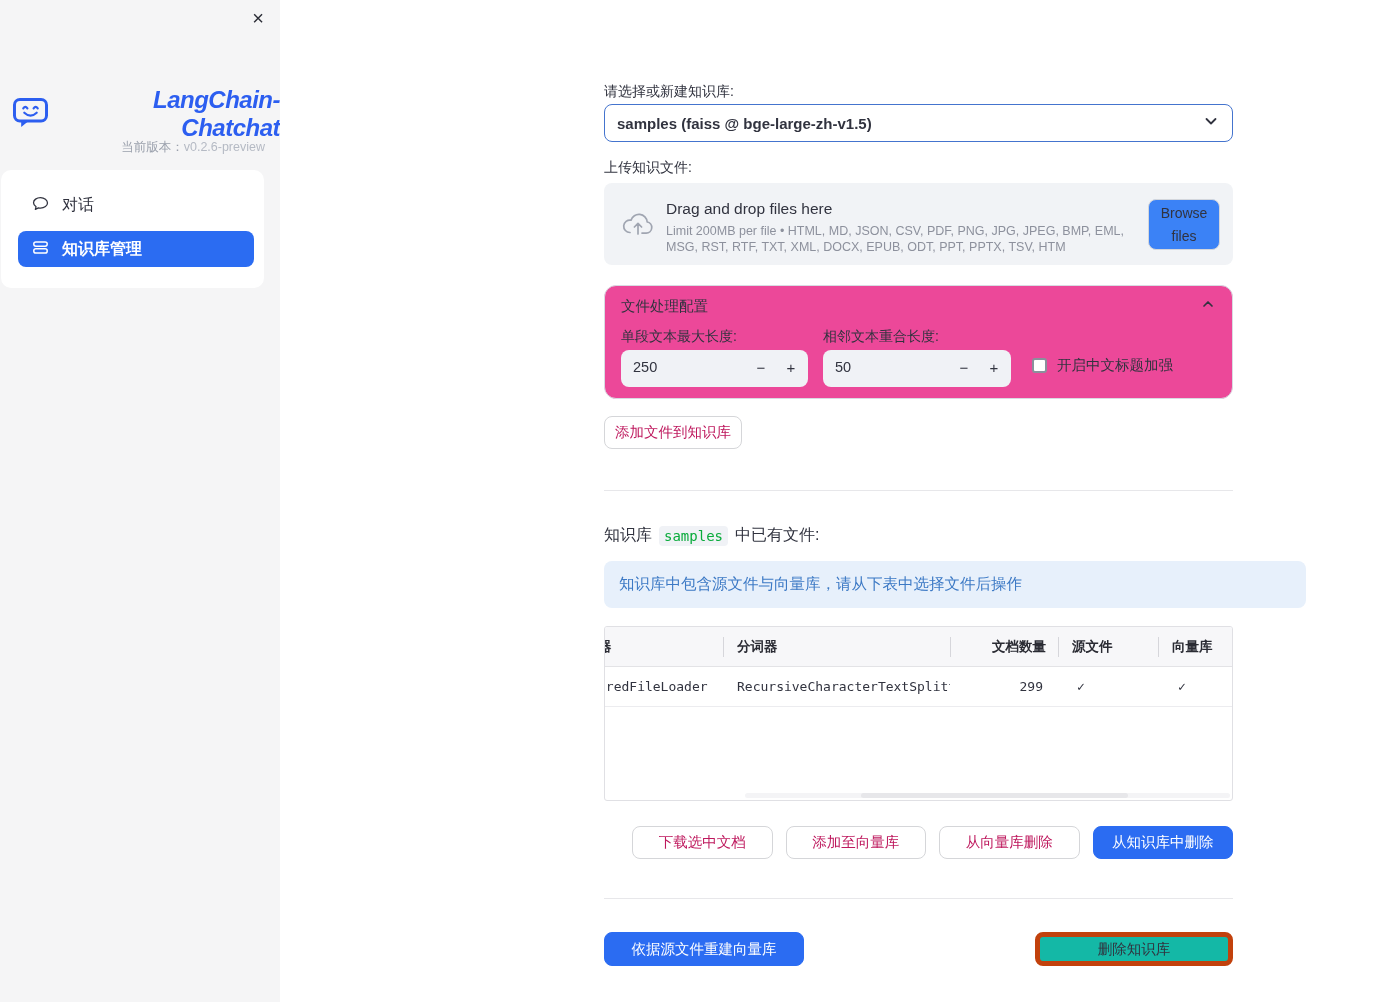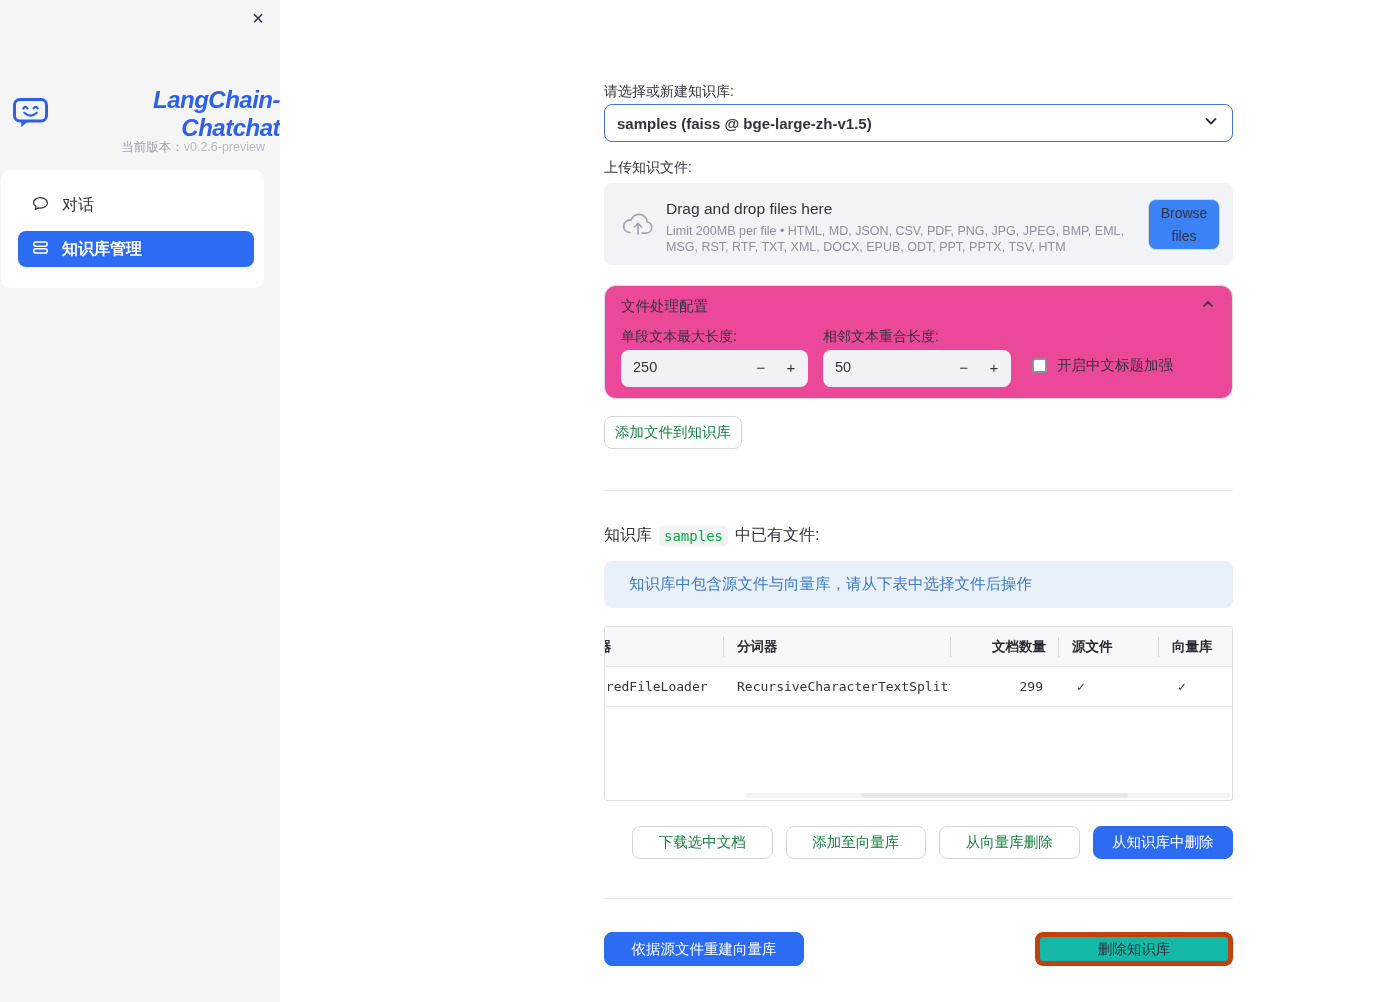--- a/index.html
+++ b/index.html
@@ -48,34 +48,34 @@
   .num-label { position:absolute; top:42px; font-size:14px; color:#31333f; }
   .num-input { position:absolute; top:64px; height:37px; background:#f0f2f6; border-radius:8px; }
   .num-val { position:absolute; left:12px; top:9px; font-size:14.5px; color:#31333f;text-align:center; }
   .step { position:absolute; top:6px; width:22px; height:24px; text-align:center; line-height:24px;
     font-size:15px; color:#31333f; cursor:pointer; }
   .checkbox-row { position:absolute; left:427px; top:70px; display:flex; align-items:center; gap:10px; }
   .cbox { width:15px; height:15px; border:2px solid #8a909c; border-radius:3px; background:#fff; cursor:pointer; }
   .cbox-label { font-size:14.5px; color:#31333f; }
 
   .btn { border-radius:8px; font-size:14.5px; display:flex; align-items:center; justify-content:center; cursor:pointer; }
-  .btn.disabled { background:#fff; border:1px solid #d5d6d9; color:#15803d; }
+  .btn.disabled { background:#fff; border:1px solid #d5d6d9; color:#be185d; }
   .btn.secondary { background:#14b8a6; border:5px solid #c2410c; color:#31333f; }
   .btn.primary { background:#2b6cf2; border:1px solid #2b6cf2; color:#fff; }
   .add-btn { position:absolute; left:0; top:416px; width:138px; height:33px; }
 
   .divider { position:absolute; left:0; width:629px; height:1px; background:#e7e7ea; }
   .d1 { top:490px; } .d2 { top:898px; }
 
   .kb-line { position:absolute; left:0; top:525px; font-size:16px; color:#31333f; display:flex; align-items:center; gap:7px; }
   .kb-code { font-family:"DejaVu Sans Mono","Liberation Mono",monospace; font-size:14px; color:#09ab3b;
     background:#f0f2f6; border-radius:4px; padding:2px 5px; }
 
-  .info-banner { position:absolute; left:0; top:561px; width:629px; height:47px; background:#e7f0fb;
-    border-radius:8px; display:flex; align-items:center; padding-left:25px; font-size:15.5px; color:#3c79c5; }
+  .info-banner { position:absolute; left:0; top:561px; width:702px; height:47px; background:#e7f0fb;
+    border-radius:8px; display:flex; align-items:center; padding-left:15px; font-size:15.5px; color:#3c79c5; }
 
   
   .tbl { position:absolute; left:0; top:626px; width:629px; height:175px; background:#fff;
     border:1px solid #e0e0e4; border-radius:3px; overflow:hidden; }
   .tbl-head { position:absolute; left:0; top:0; width:100%; height:40px; background:#f7f7f9; border-bottom:1px solid #e3e3e6; }
   .hcell { position:absolute; top:0; height:40px; line-height:40px; font-size:13.5px; font-weight:bold;
     color:#2a2b33; white-space:nowrap; overflow:hidden; cursor:pointer; }
   .vsep { position:absolute; top:10px; width:1px; height:20px; background:#d6d6db; }
   .tbl-row { position:absolute; left:0; top:40px; width:100%; height:40px; background:#fff; border-bottom:1px solid #ececef; cursor:pointer; }
   .dcell { position:absolute; top:0; height:40px; line-height:40px; font-size:13px;

